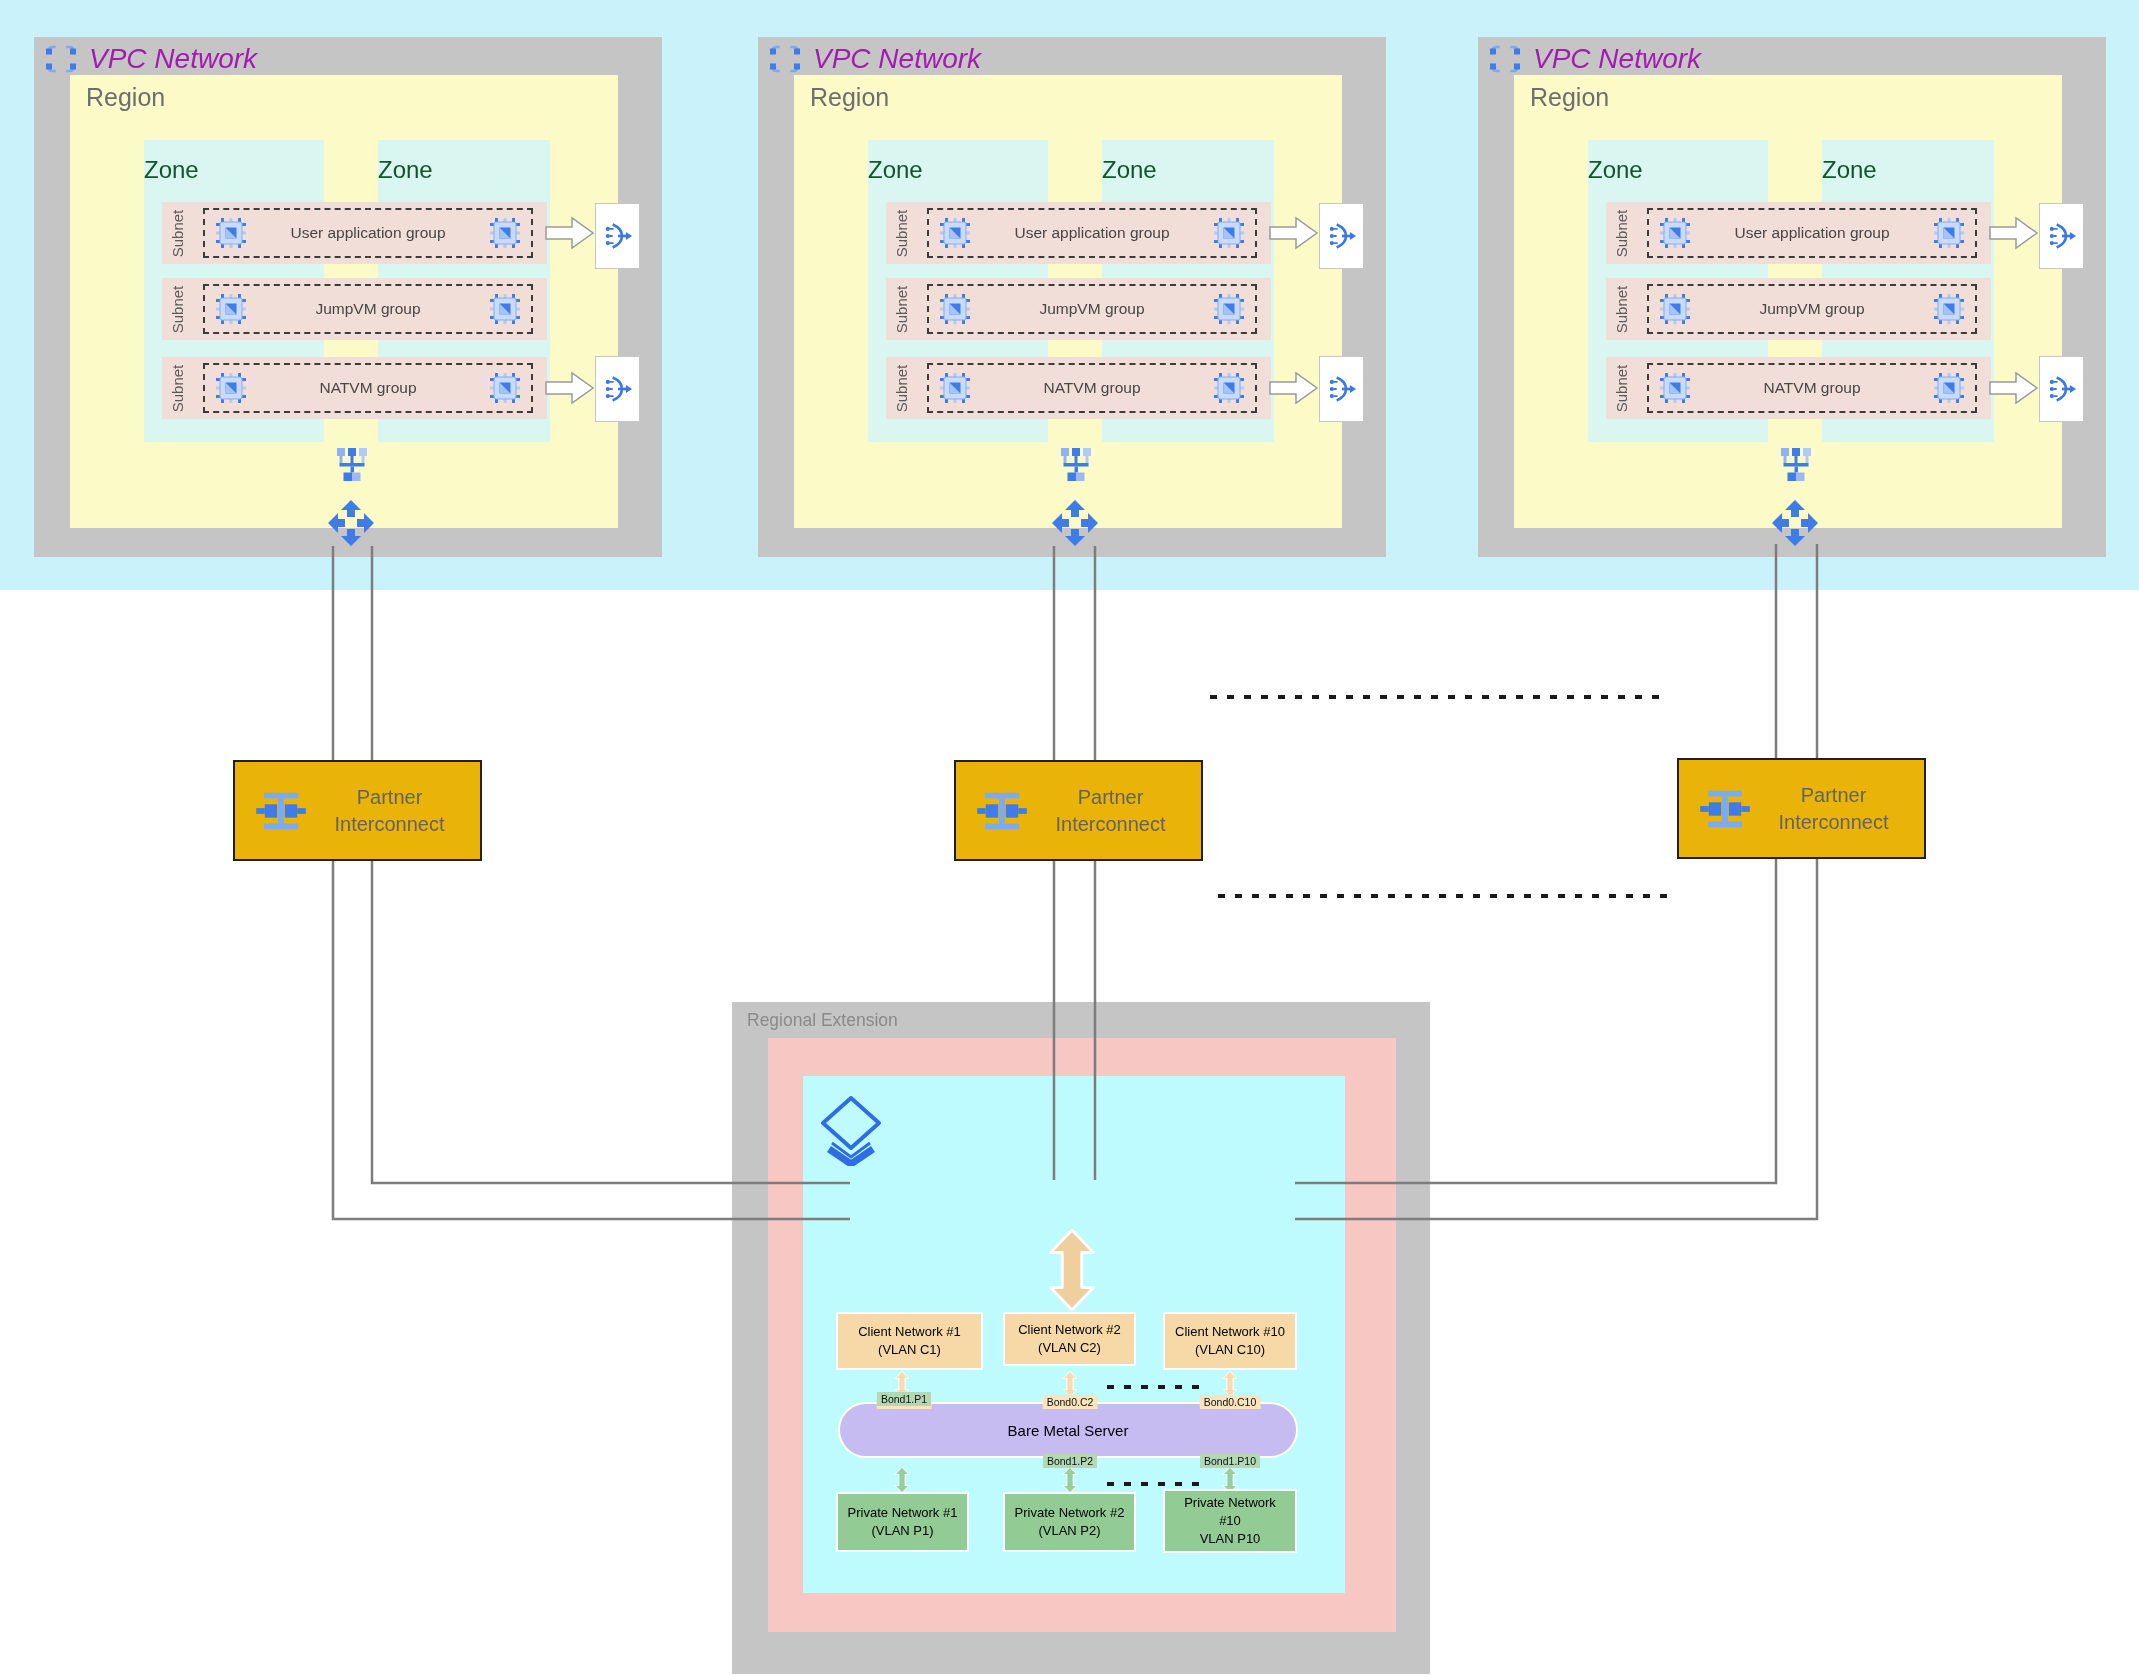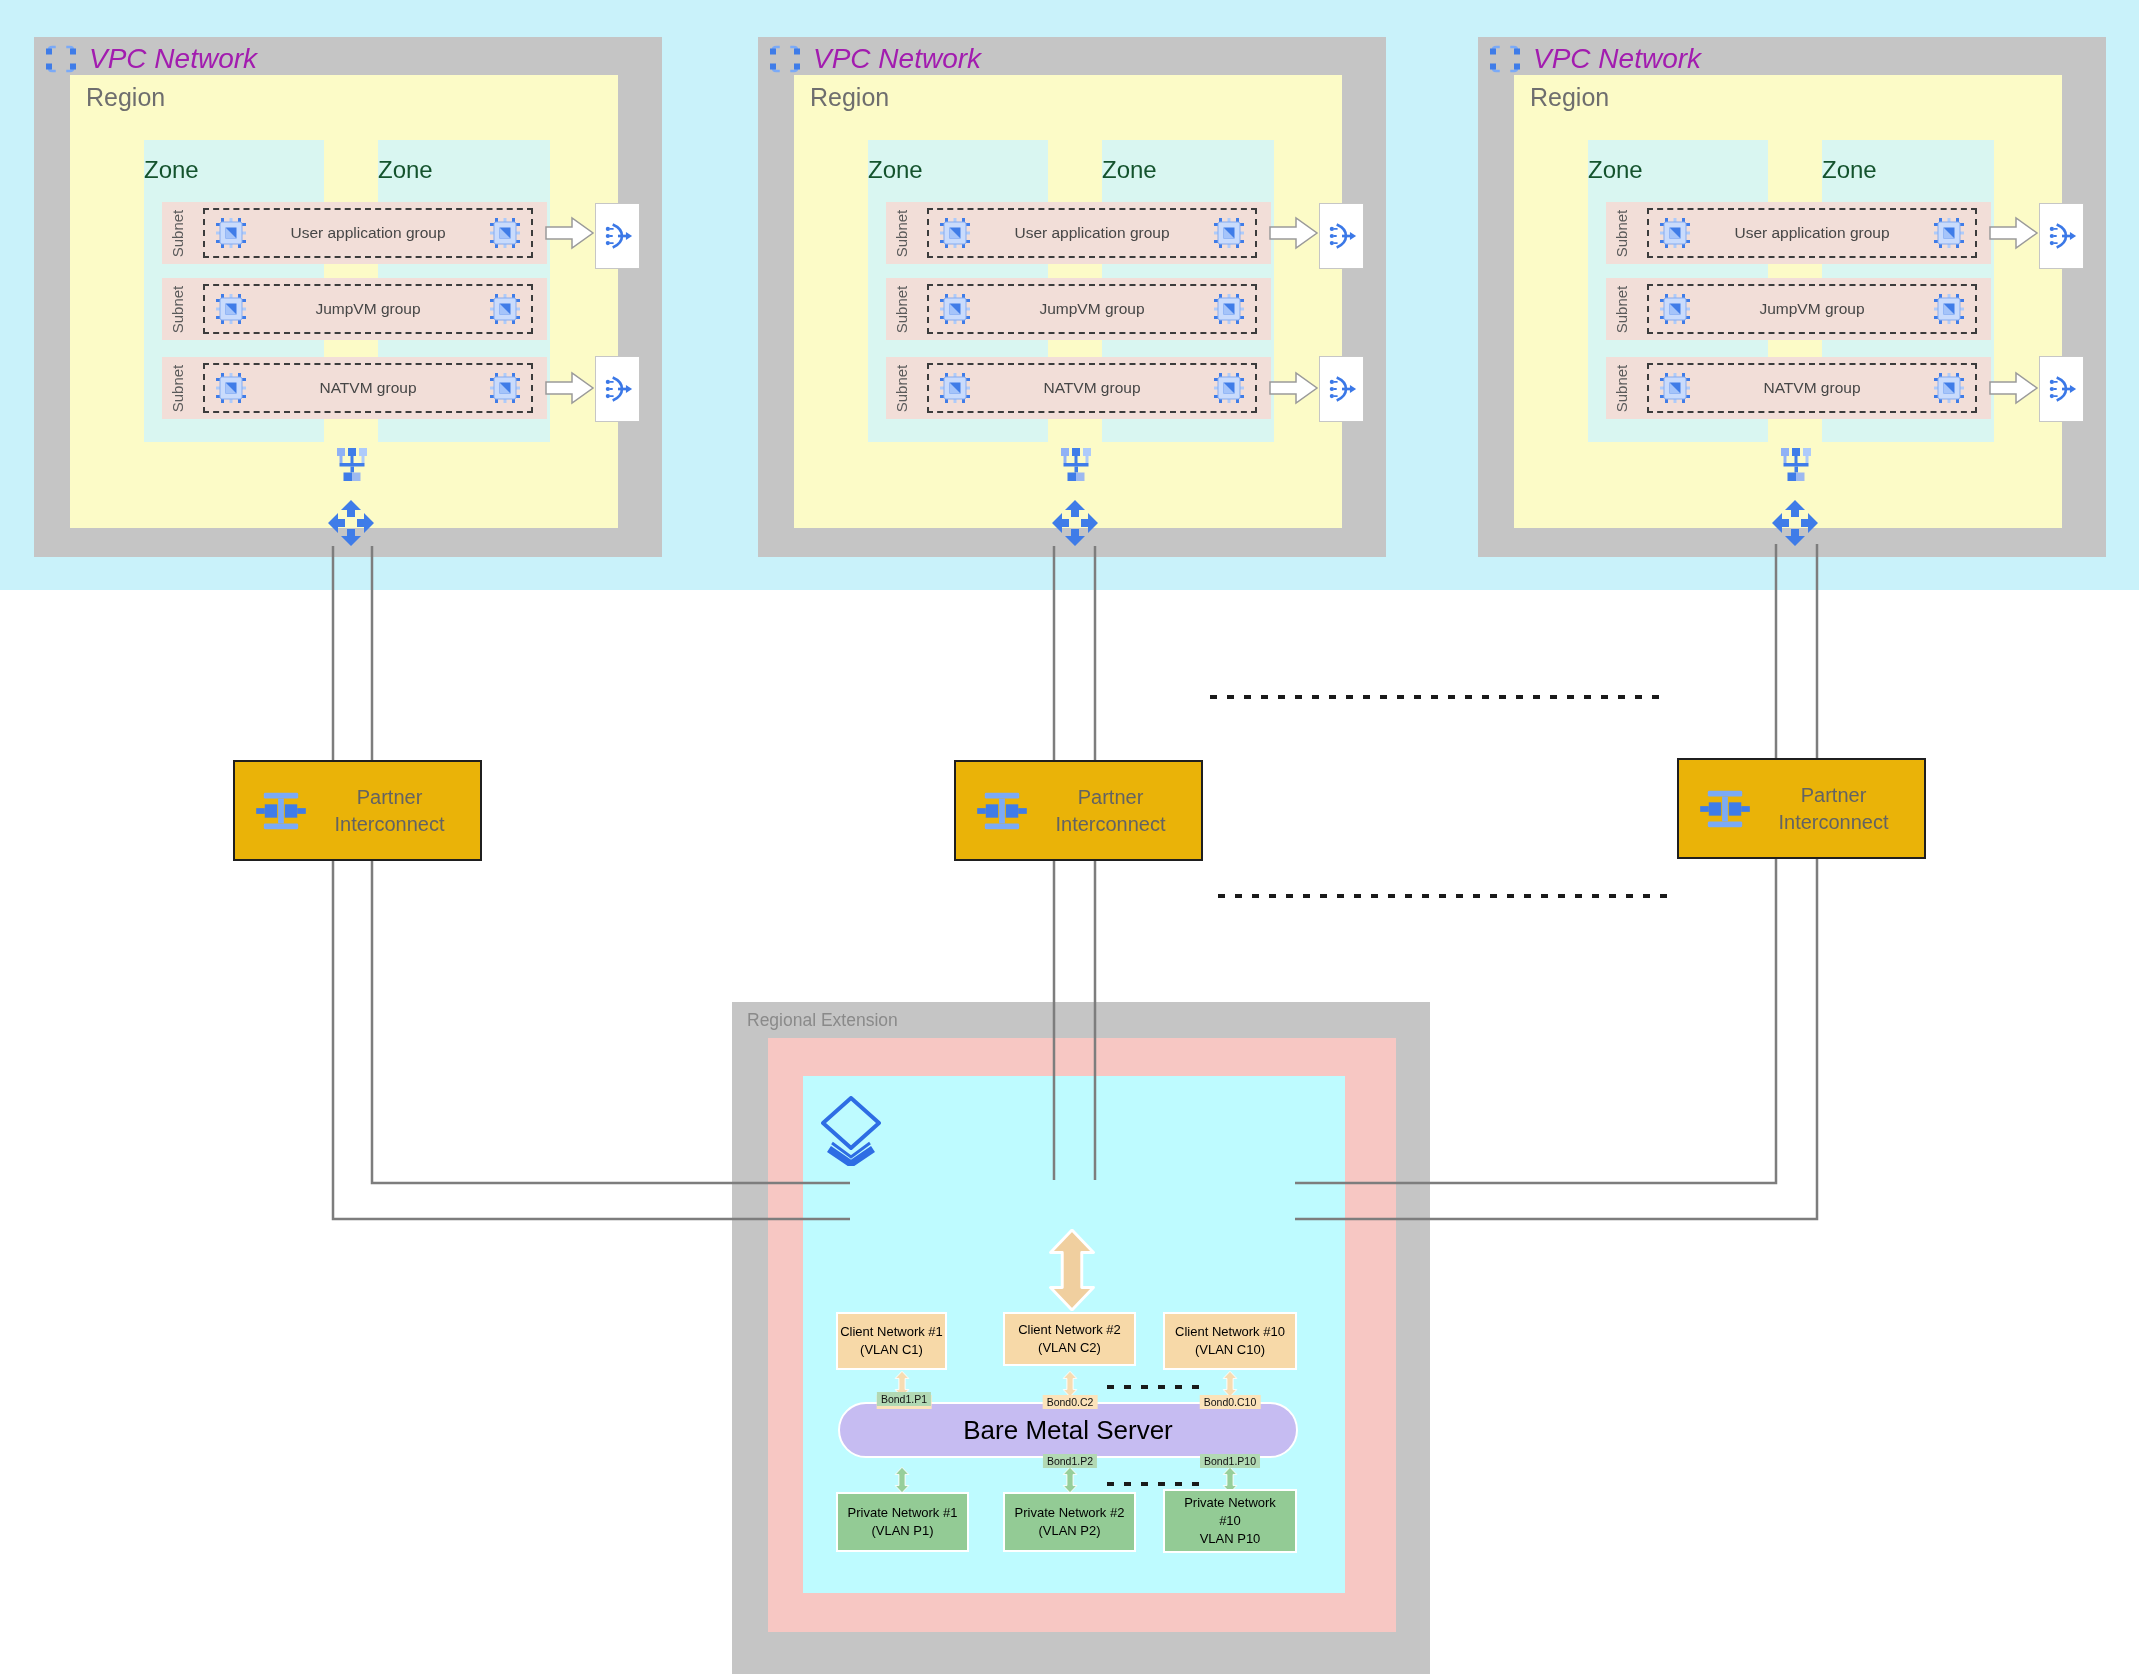--- a/index.html
+++ b/index.html
@@ -52,21 +52,21 @@
   .re-cyan{left:803px;top:1076px;width:542px;height:517px;background:var(--re-cyan);z-index:1;}
   .i-layers{left:820px;top:1096px;width:62px;height:70px;z-index:10;}
   .vrf{left:840px;top:1168px;width:465px;height:57px;background:var(--orange);border:3px solid #fff;box-sizing:border-box;z-index:10;display:flex;align-items:center;justify-content:center;font-size:22px;color:#000;}
   .varrow{z-index:10;}
   .cn,.pn{z-index:10;border:2px solid #fff;box-sizing:border-box;display:flex;flex-direction:column;align-items:center;justify-content:center;font-size:13px;color:#000;line-height:1.4;text-align:center;}
   .cn{background:var(--orange);}
   .pn{background:var(--green);}
   .bond{z-index:12;transform:translateX(-50%);font-size:10.5px;color:#111;padding:1px 4px;white-space:nowrap;}
   .bond.o{background:var(--bond-orange);}
   .bond.g{background:var(--bond-green);}
-  .bms{left:838px;top:1402px;width:460px;height:56px;background:var(--purple);border:2px solid #fff;border-radius:29px;box-sizing:border-box;z-index:11;display:flex;align-items:center;justify-content:center;font-size:26px;color:#000;}
+  .bms{left:838px;top:1402px;width:460px;height:56px;background:var(--purple);border:2px solid #fff;border-radius:29px;box-sizing:border-box;z-index:11;display:flex;align-items:center;justify-content:center;font-size:15px;color:#000;}
   .sprites{position:absolute;width:0;height:0;overflow:hidden;}
 </style>
 </head>
 <body>
 
 <svg class="sprites" xmlns="http://www.w3.org/2000/svg" aria-hidden="true">
   <defs>
     <g id="ico-vpc">
       <path d="M13 4 H8 Q4 4 4 8 V13 M27 4 H32 Q36 4 36 8 V13 M36 27 V32 Q36 36 32 36 H27 M13 36 H8 Q4 36 4 32 V27" fill="none" stroke="#7baaf7" stroke-width="3.6"></path>
       <rect x="0" y="6" width="8" height="8" fill="#3f7ce8"></rect>
@@ -459,21 +459,21 @@
 
   <svg class="abs i-layers" viewBox="0 0 62 70">
       <use href="#ico-layers"></use>
     </svg>
 
 
   <svg class="abs varrow" style="left:1048px;top:1229px;color:#f0cf9f" width="48" height="82" viewBox="0 0 48 84">
       <use href="#ico-varrow"></use>
     </svg>
 
-  <div class="abs cn" style="left:836px;top:1312px;width:111px;height:58px">
+  <div class="abs cn" style="left:836px;top:1312px;width:147px;height:58px">
     <span>Client Network #1</span>
     <span>(VLAN C1)</span>
   </div>
   <div class="abs cn" style="left:1003px;top:1312px;width:133px;height:54px">
     <span>Client Network #2</span>
     <span>(VLAN C2)</span>
   </div>
   <div class="abs cn" style="left:1163px;top:1312px;width:134px;height:58px">
     <span>Client Network #10</span>
     <span>(VLAN C10)</span>

